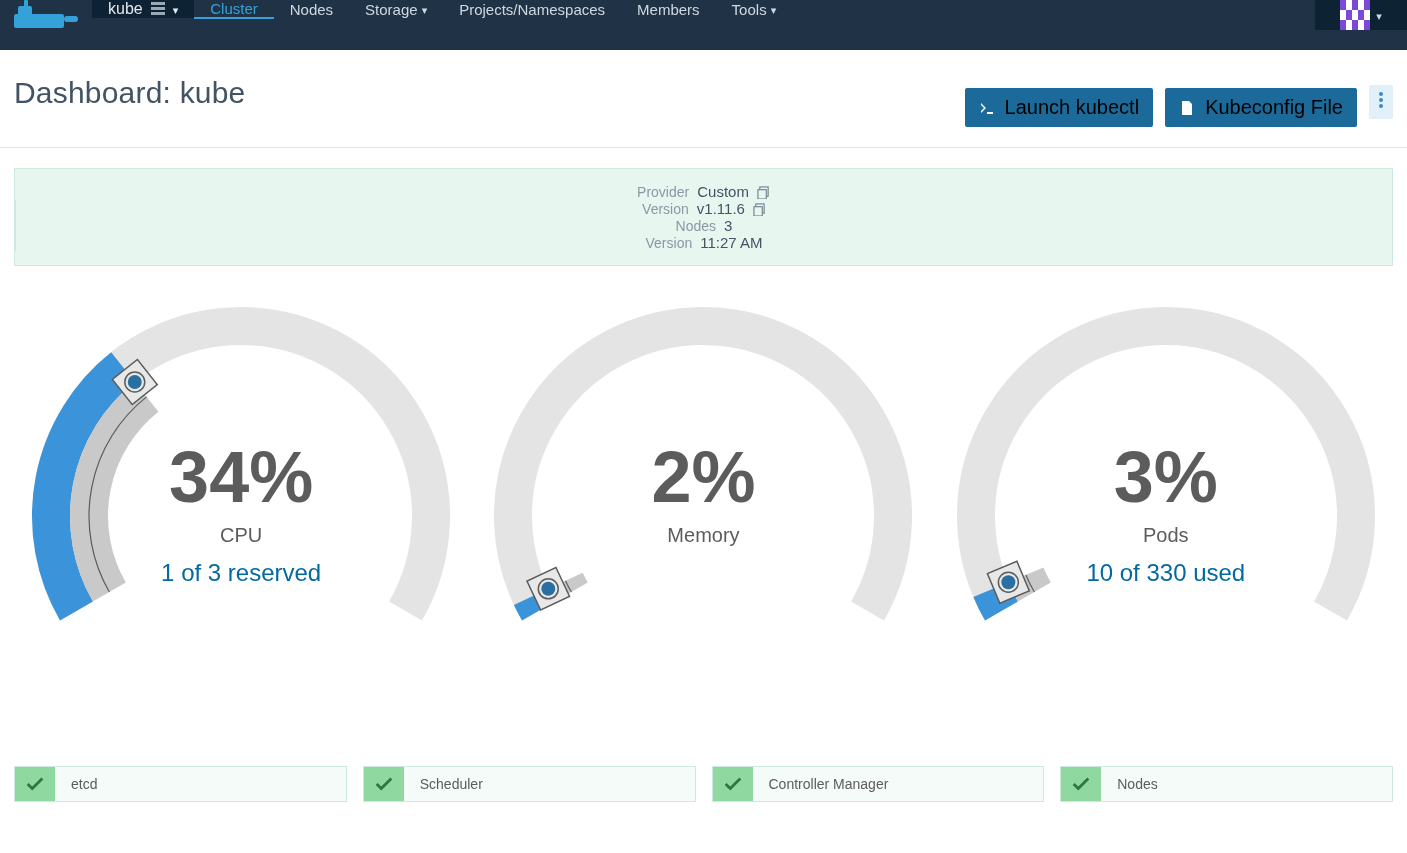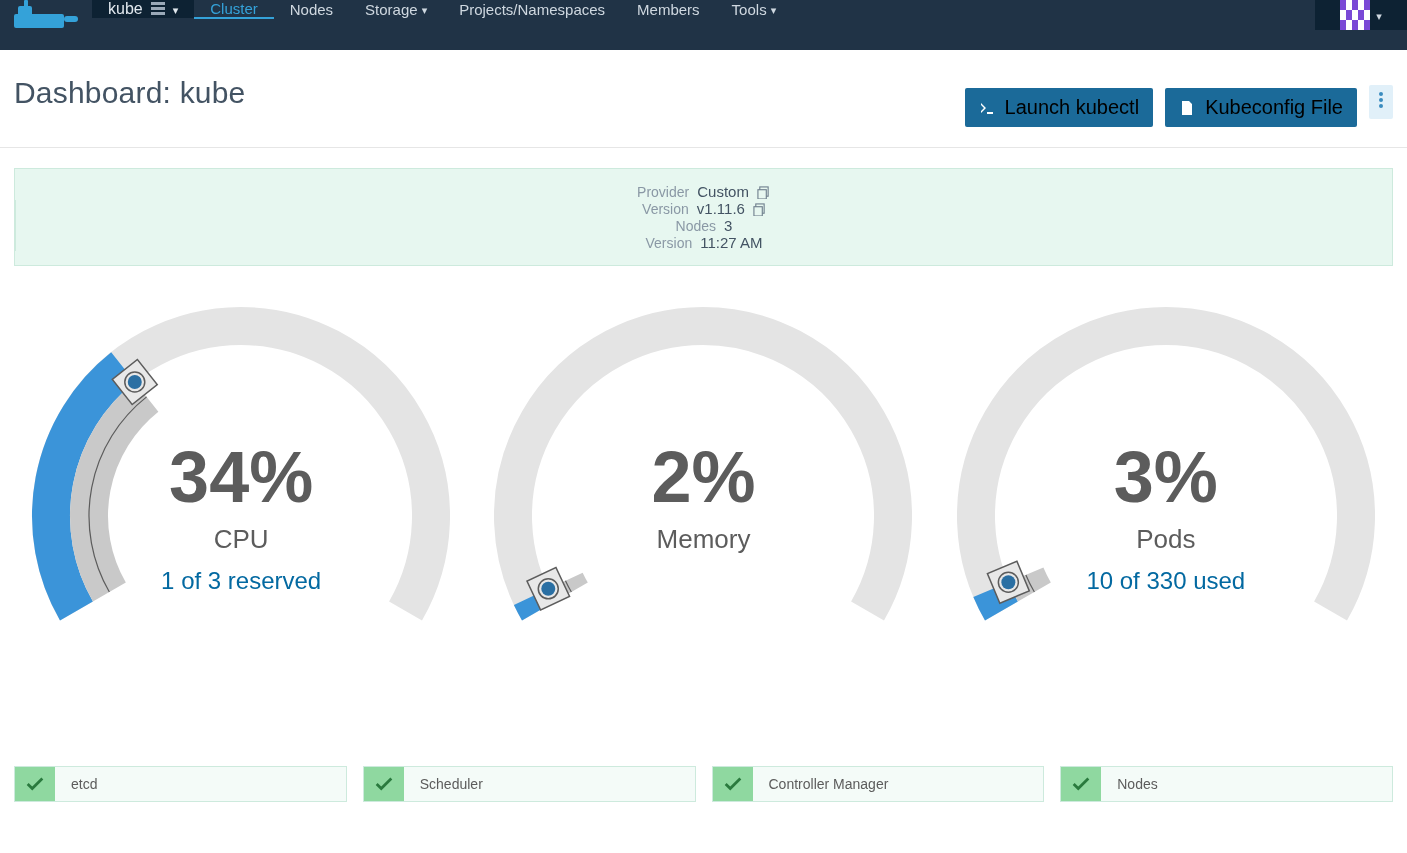--- a/index.html
+++ b/index.html
@@ -39,21 +39,21 @@
   .infobar .cell + .cell { border-left:1px solid #cdeadd; }
   .infobar .lbl { color:#8a98a5; font-size:14px; }
   .copy-ico { width:13px; height:13px; display:inline-flex; position:relative; top:1px; cursor:pointer; }
   
   
   .gauges { display:flex; justify-content:space-around; padding:40px 10px 80px; }
   .gauge { position:relative; width:440px; height:380px; text-align:center; }
   .gauge svg.arc { width:440px; height:380px; }
   .gauge .center { position:absolute; top:130px; left:0; right:0; }
   .gauge .pct { font-size:72px; font-weight:700; color:#5c5c5c; }
-  .gauge .title { font-size:26px; color:#5c5c5c; margin-top:6px; font-weight:300; }
+  .gauge .title { font-size:20px; color:#5c5c5c; margin-top:6px; font-weight:300; }
   .gauge .sub { font-size:24px; color:#0369a1; margin-top:12px; font-weight:300; }
   
   
   .components { display:flex; gap:16px; padding:0 14px 30px;align-items:flex-end; }
   .comp { flex:1; display:flex; align-items:stretch; border:1px solid #cdeadd; background:#f4fbf8; height:36px; font-size:14px; color:#5c5c5c; }
   .comp .chk { width:40px; background:#8fd8a0; display:flex; align-items:center; justify-content:center; }
   .comp .chk svg { width:22px; height:22px; }
   .comp .lbl { display:flex; align-items:center; padding-left:16px; }
 </style>
 </head>

